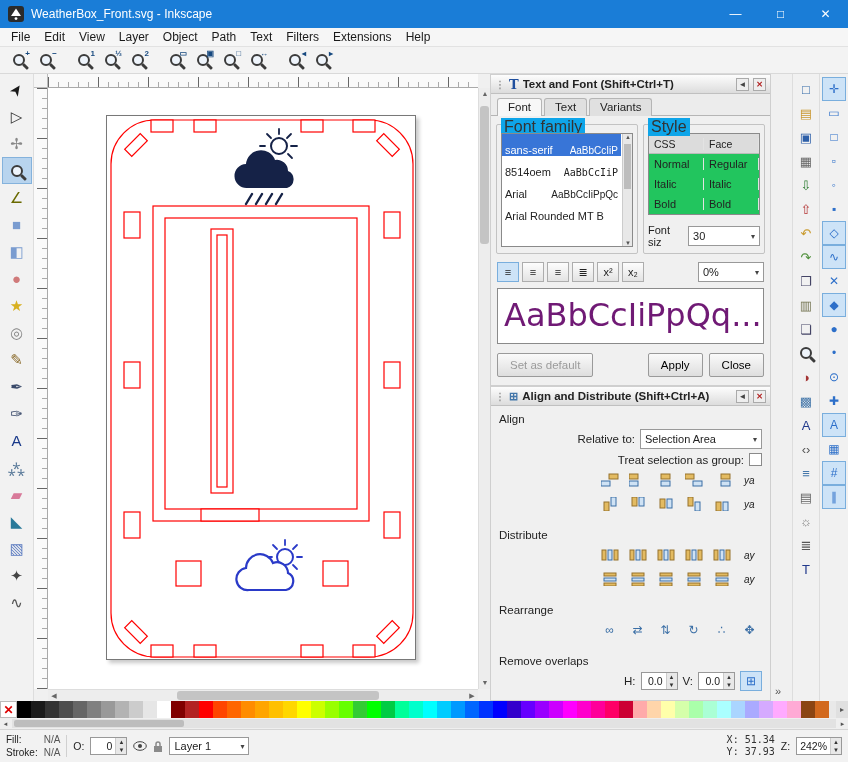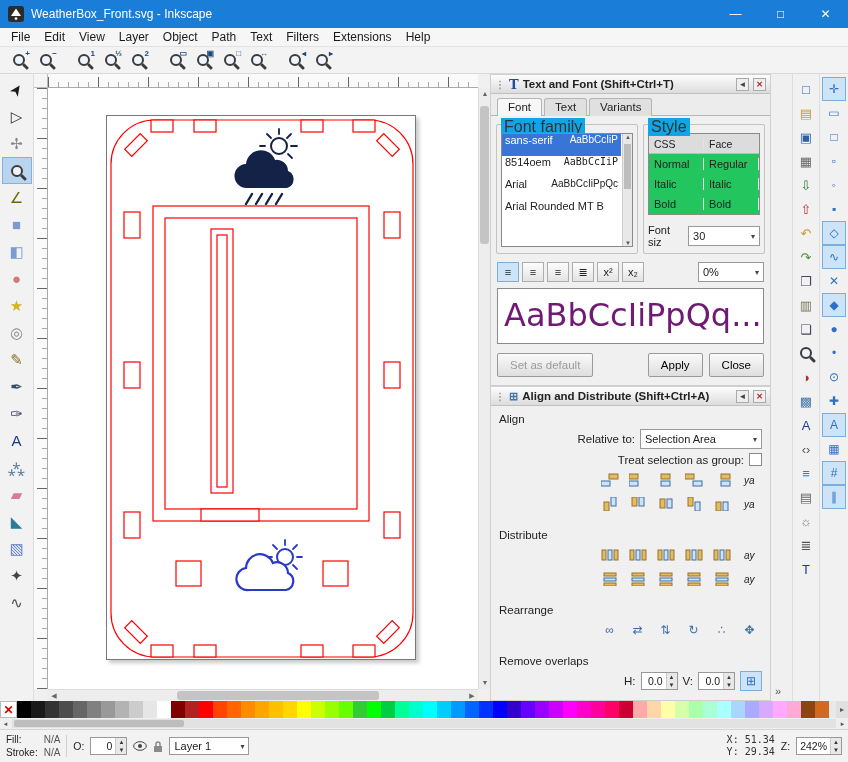--- a/index.html
+++ b/index.html
@@ -68,21 +68,21 @@
   .phdr-btn.x{color:#b22222;font-weight:700}
   .tabs{display:flex;gap:2px;padding:3px 6px 0;background:#ececec;border-bottom:1px solid #b5b5b5}
   .tab{padding:2px 10px 3px;border:1px solid #b5b5b5;border-bottom:none;border-radius:3px 3px 0 0;background:#e0e0e0;font-size:11.5px;position:relative;top:1px}
   .tab.sel{background:#f7f7f7}
   .tf-body{display:flex;gap:5px;padding:8px 5px 4px}
   .group{border:1px solid #c3c3c3;border-radius:2px;position:relative;padding:8px 4px 5px}
   .glabel{position:absolute;top:-7px;left:4px;background:#0ea5e9;padding:0 3px;font-size:16px;color:#333}
   .gfam{width:142px}
   .gstyle{flex:1}
   .list{position:relative;height:114px;border:1px solid #8a8a8a;background:#fff;overflow:hidden;padding-right:11px}
-  .fitem{height:22px;display:flex;align-items:flex-start;justify-content:space-between;padding:0 3px;font-size:11px;white-space:nowrap;overflow:hidden}
+  .fitem{height:22px;display:flex;align-items:flex-end;justify-content:space-between;padding:0 3px;font-size:11px;white-space:nowrap;overflow:hidden}
   .fitem .fprev{font-size:10px;color:#222;margin-left:4px;overflow:hidden}
   .fitem.sel{background:var(--sel);color:#fff}
   .fitem.sel .fprev{color:#fff}
   .fitem:nth-child(2) .fprev{font-family:"DejaVu Sans Mono",monospace}
   .list-scroll{position:absolute;right:0;top:0;bottom:0;width:10px;background:#e8e8e8;border-left:1px solid #ccc}
   .ls-thumb{position:absolute;left:1px;right:1px;top:10px;height:45px;background:#bdbdbd}
   .ls-a{position:absolute;left:0;width:10px;font-size:6px;color:#555;text-align:center}
   .style-table{border:1px solid #8a8a8a;background:#22c55e;font-size:11px}
   .srow{display:flex;height:20px;align-items:center}
   .srow.shead{background:#dcdcdc;border-bottom:1px solid #bbb;font-size:10.5px}
@@ -885,21 +885,21 @@
         <rect x="1" y="6" width="8" height="6" fill="#8a8a8a"></rect>
         <path d="M3 6 V4 a2 2 0 0 1 4 0 V6" fill="none" stroke="#8a8a8a" stroke-width="1.5"></path>
       </svg>
   </span>
   <div class="combo layer-combo" data-name="current-layer-combo">
     <span>Layer 1</span>
     <span class="carr" data-name="chevron-down-icon">▾</span>
   </div>
   <div class="xy" data-name="cursor-coordinates">
     <div><span>X:</span> <span>51.34</span></div>
-    <div><span>Y:</span> <span>29.34</span></div>
+    <div><span>Y:</span> <span>37.93</span></div>
   </div>
   <span class="zlab" data-name="zoom-label">Z:</span>
   <div class="spin" data-name="zoom-spinbox">
     <span class="val">242%</span>
     <span class="step">
         <span>▲</span>
         <span>▼</span>
       </span>
   </div>
 </div>

